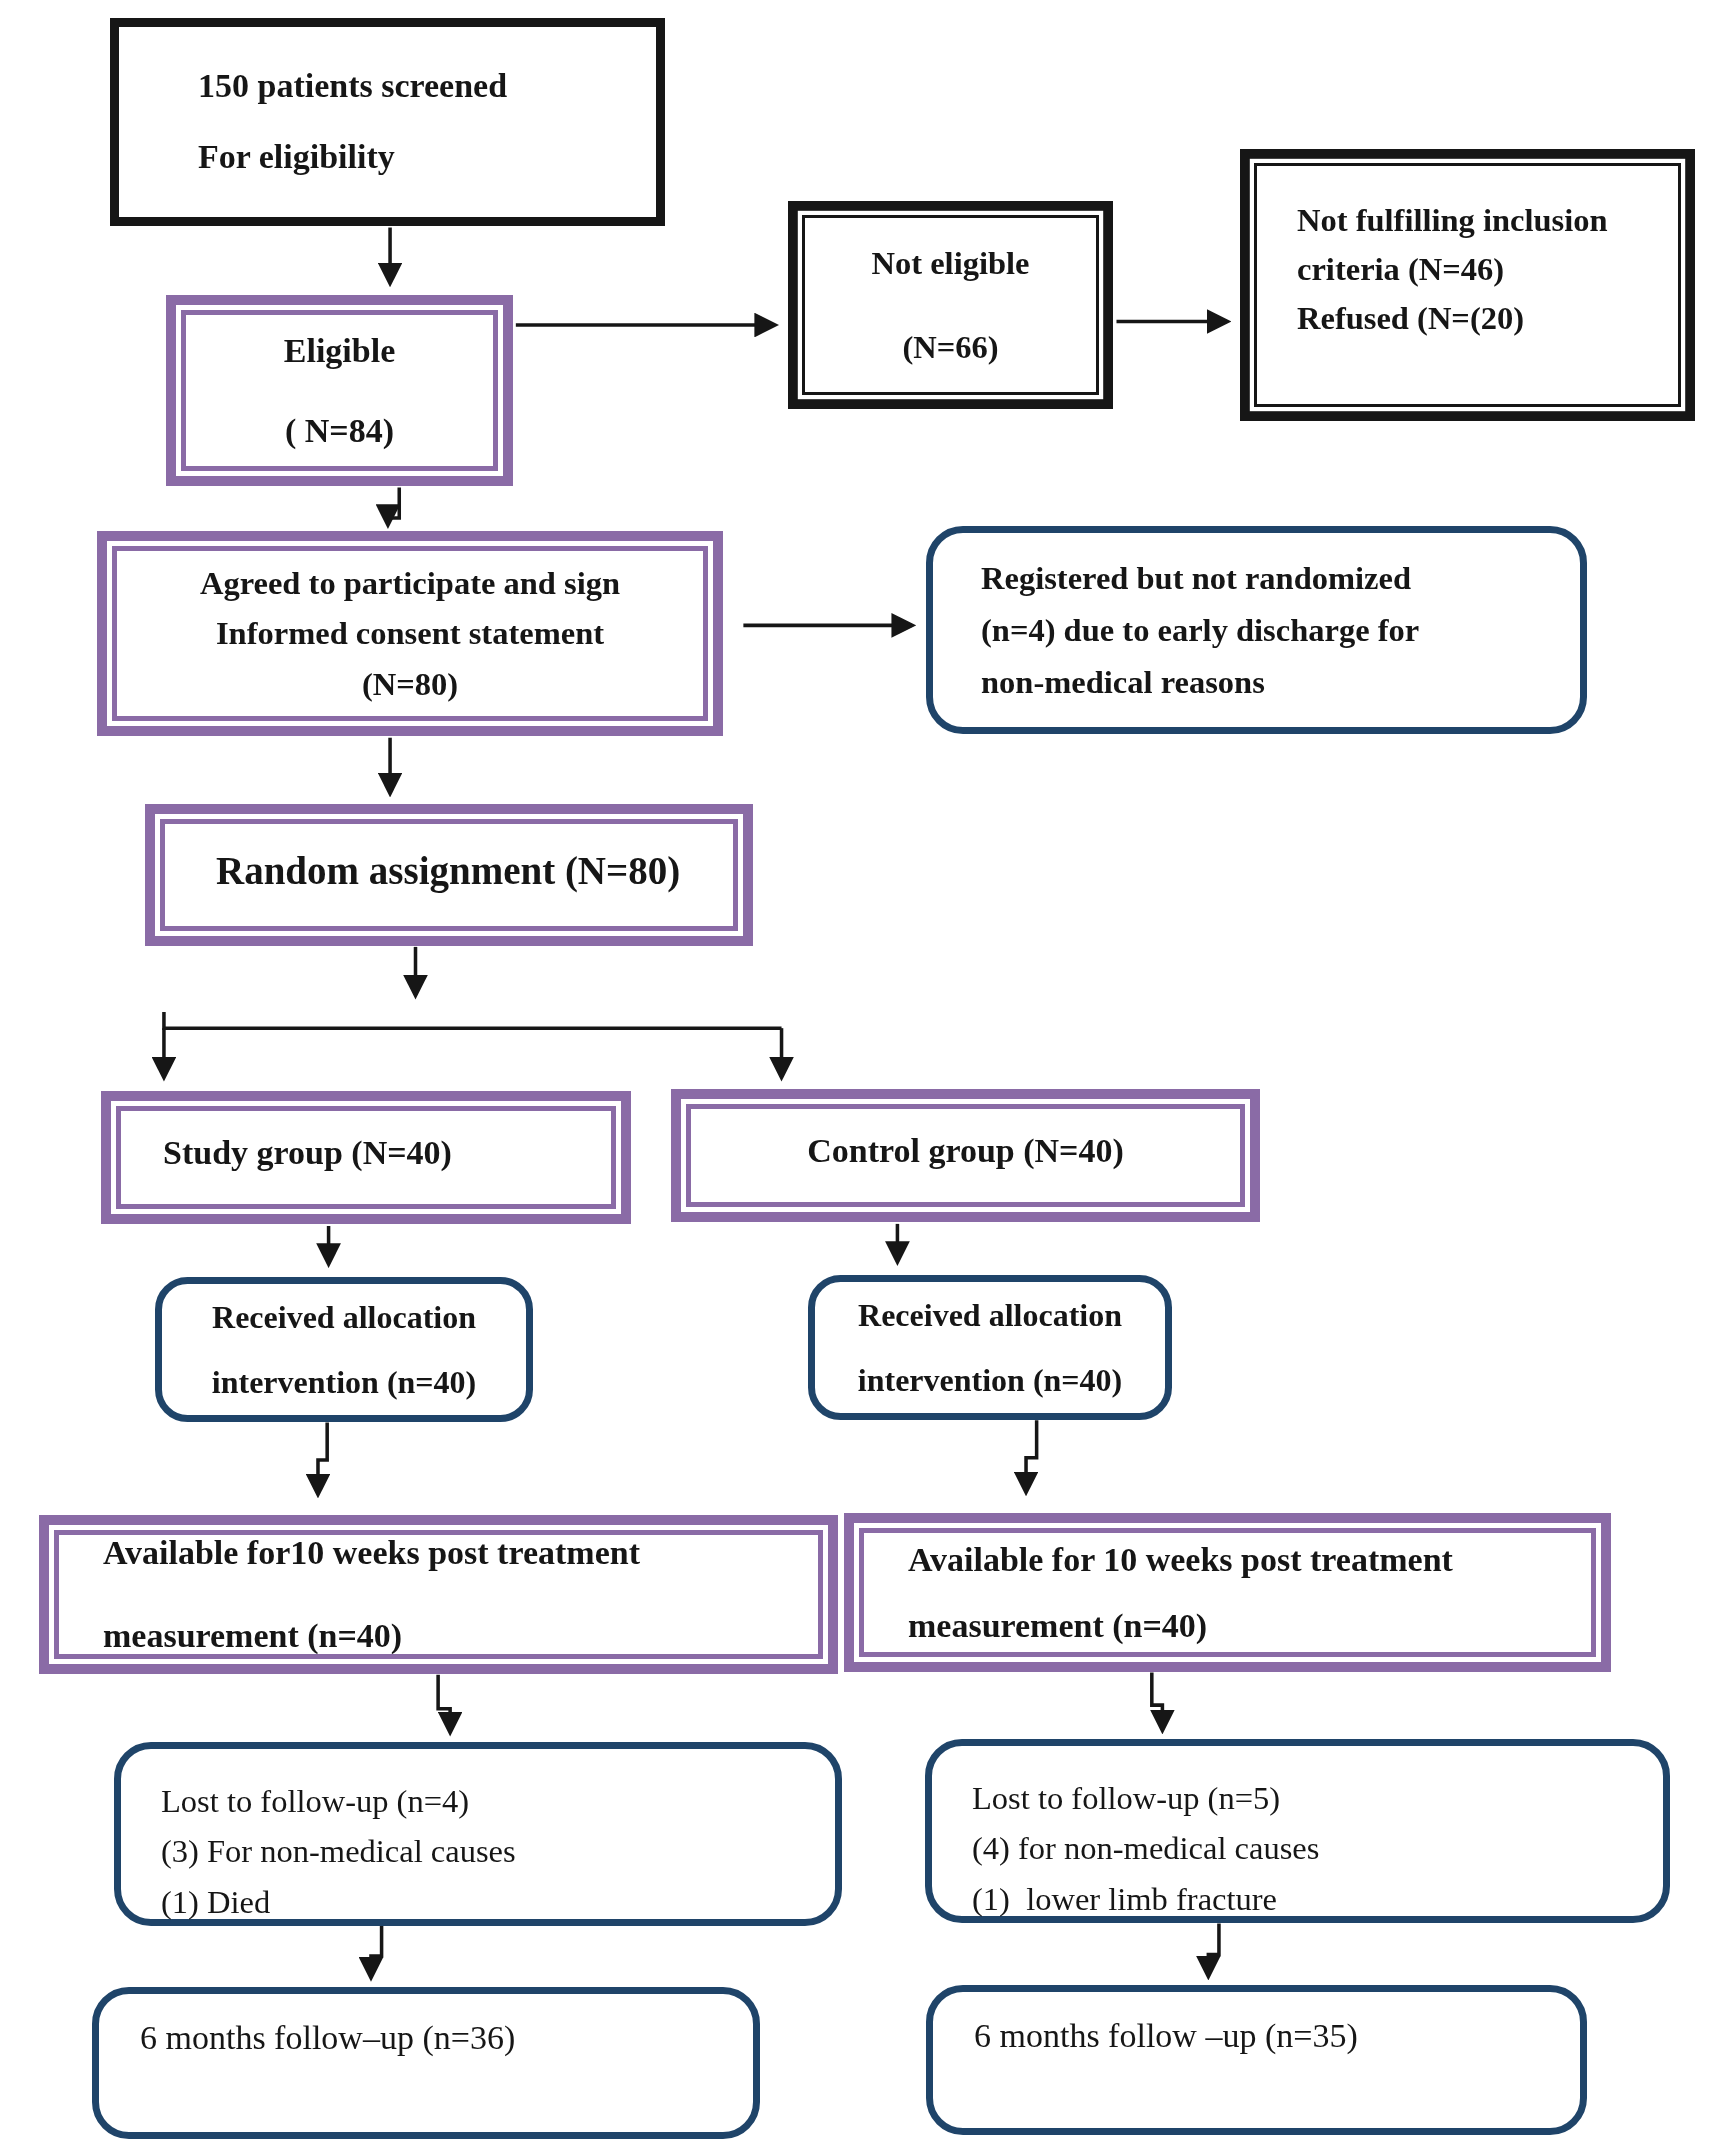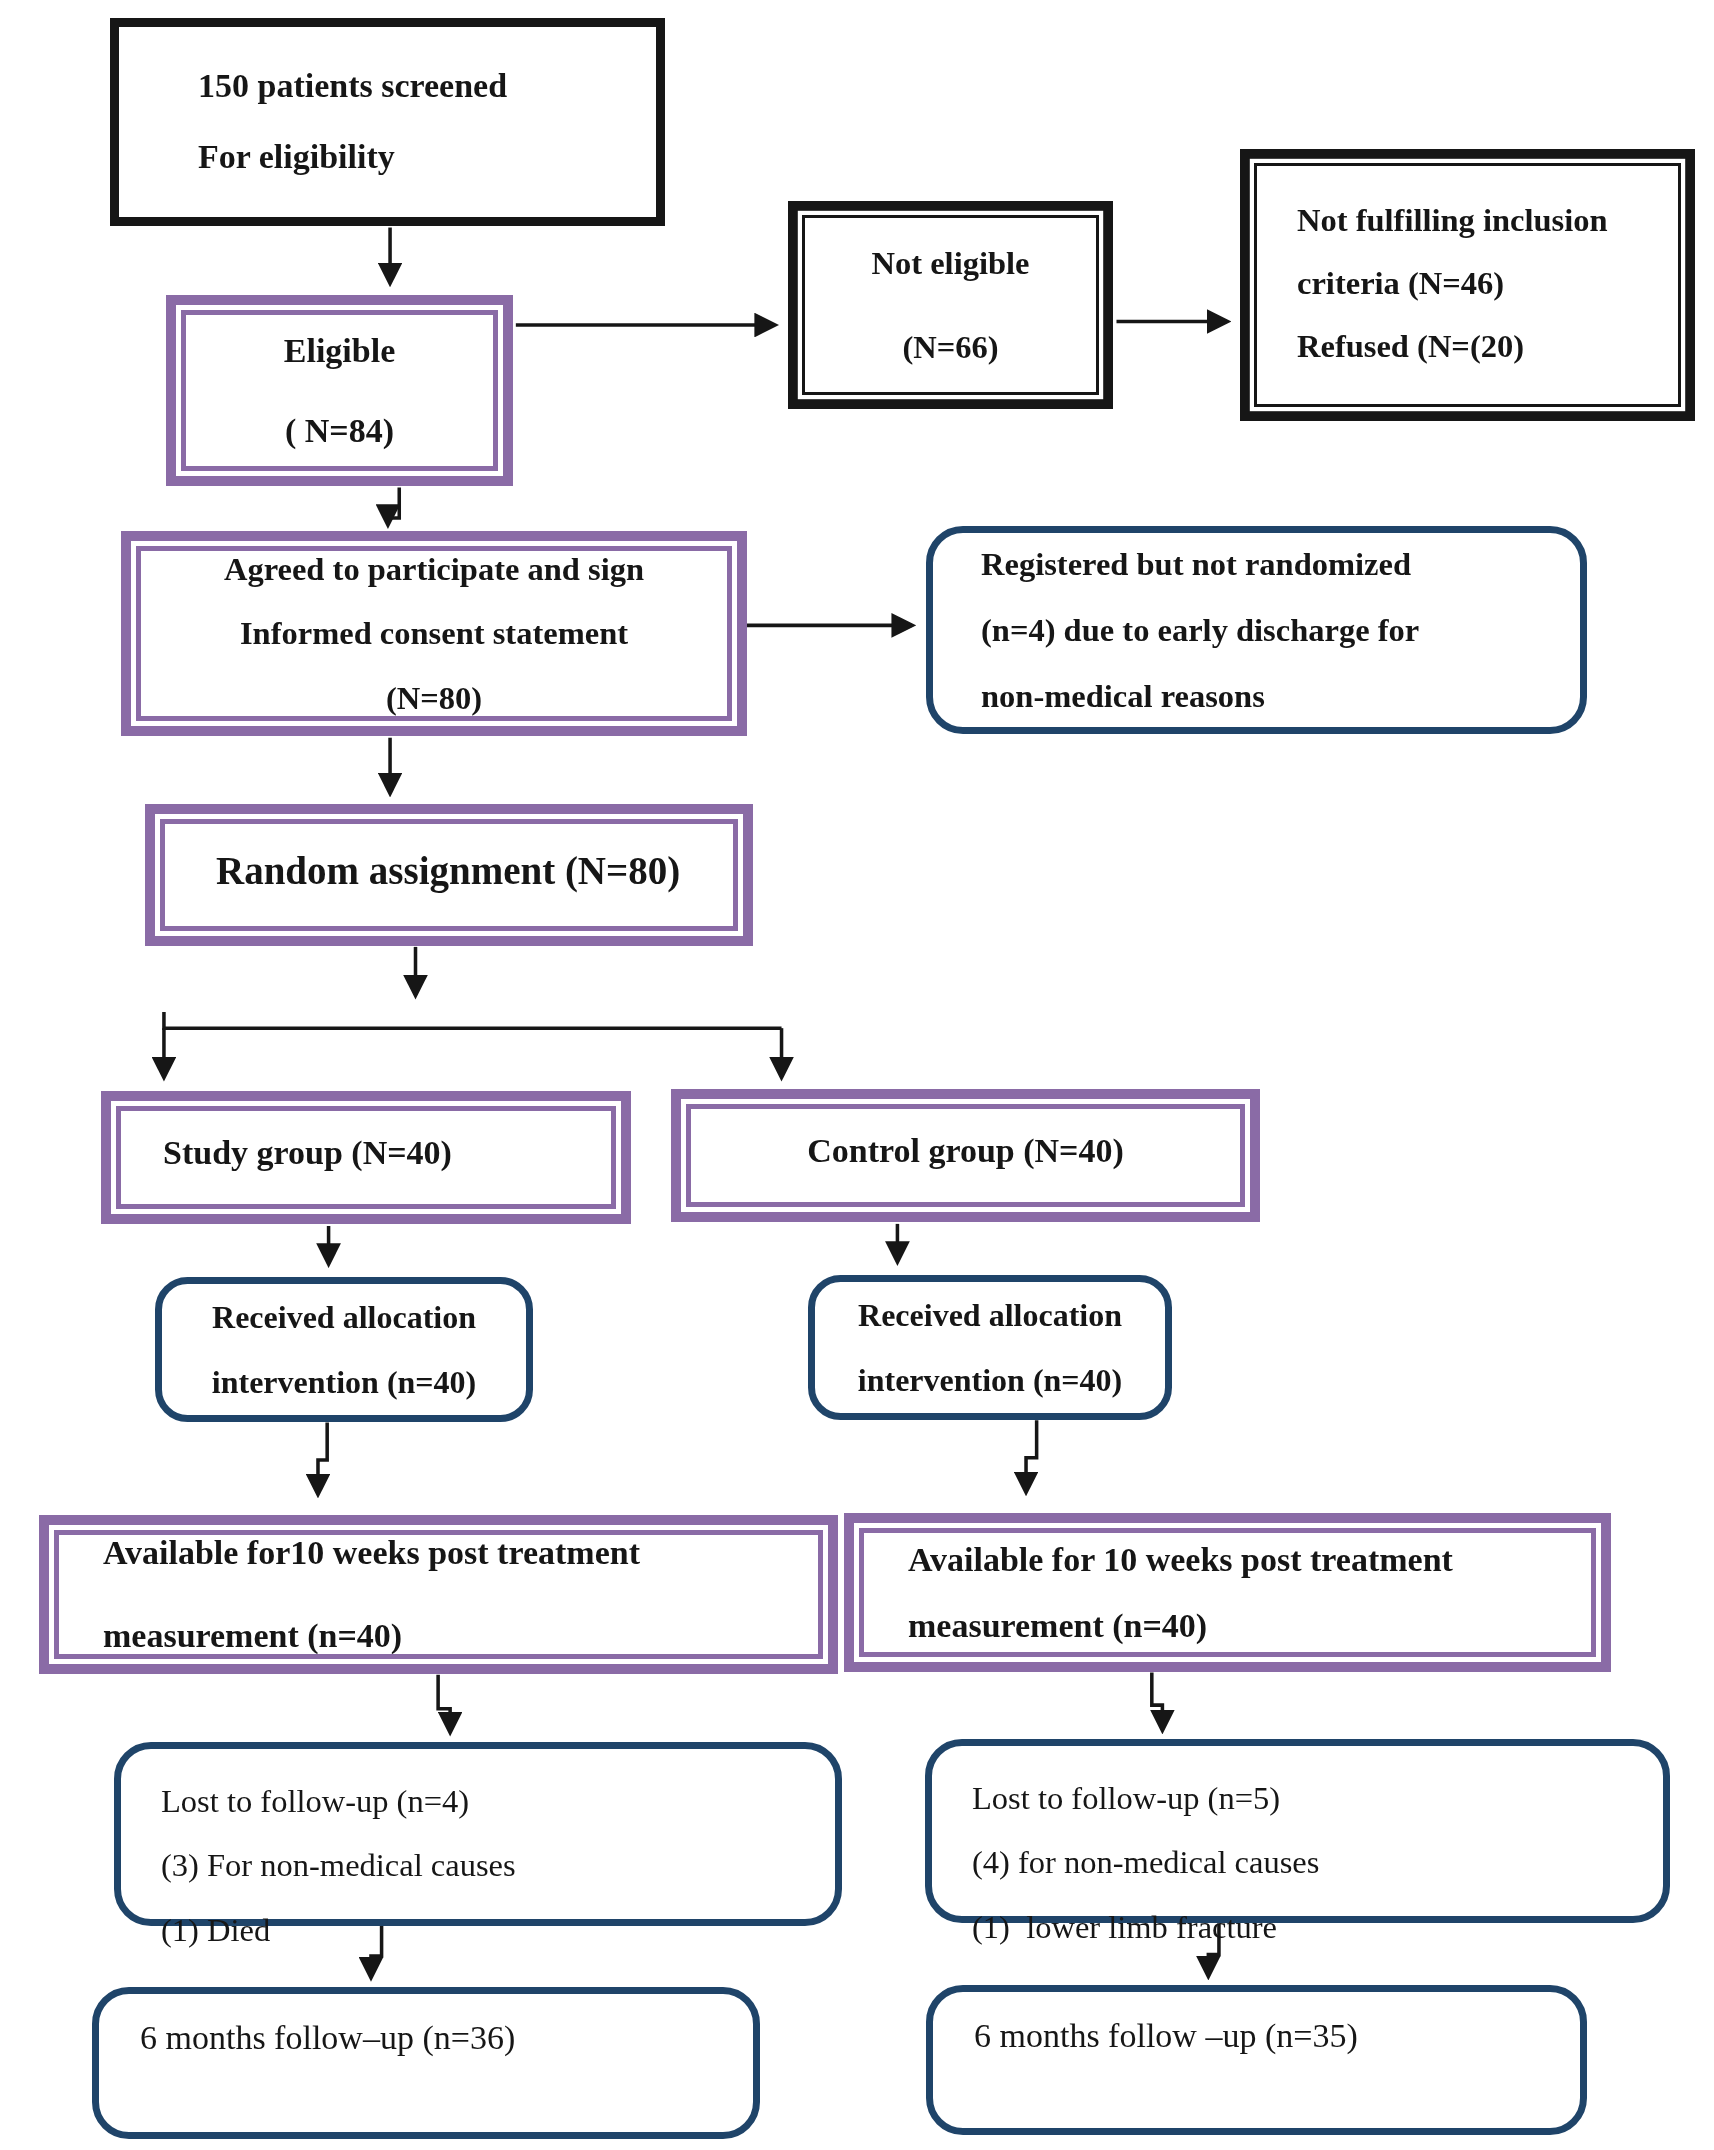--- a/index.html
+++ b/index.html
@@ -10,21 +10,20 @@
     font-family:"Liberation Serif","DejaVu Serif",serif;
     color:#161616;
   }
   #connectors{position:absolute;left:0;top:0;width:1715px;height:2151px;}
   .node{
     position:absolute;
     box-sizing:border-box;
     background:#fff;
     display:flex;
     flex-direction:column;
-    gap:14px;
   }
   
   .pbox{
     border:5px solid var(--purple,#8a6ba6);
     box-shadow:0 0 0 5px #fff, 0 0 0 15px var(--purple,#8a6ba6);
   }
   
   .bbox{
     border:3.5px solid var(--black,#161616);
     box-shadow:0 0 0 4.2px #fff, 0 0 0 14px var(--black,#161616);
@@ -88,21 +87,21 @@
     <div class="ln">Not fulfilling inclusion</div>
     <div class="ln">criteria (N=46)</div>
     <div class="ln">Refused (N=(20)</div>
   </div>
 
   <div class="node pbox bold center vcenter" style="left:181px;top:310px;width:317px;height:161px;font-size:34px;gap:42px;text-align:right;">
     <div class="ln">Eligible</div>
     <div class="ln">( N=84)</div>
   </div>
 
-  <div class="node pbox bold center vcenter" style="left:136px;top:546px;width:596px;height:175px;font-size:32.5px;line-height:1.55;">
+  <div class="node pbox bold center vcenter" style="left:112px;top:546px;width:596px;height:175px;font-size:32.5px;line-height:1.55;">
     <div class="ln">Agreed to participate and sign</div>
     <div class="ln">Informed consent statement</div>
     <div class="ln">(N=80)</div>
   </div>
 
   <div class="node nbox bold vcenter" style="left:926px;top:526px;width:661px;height:208px;font-size:32.5px;padding-left:48px;line-height:1.6;">
     <div class="ln">Registered but not randomized</div>
     <div class="ln">(n=4) due to early discharge for</div>
     <div class="ln">non-medical reasons</div>
   </div>

